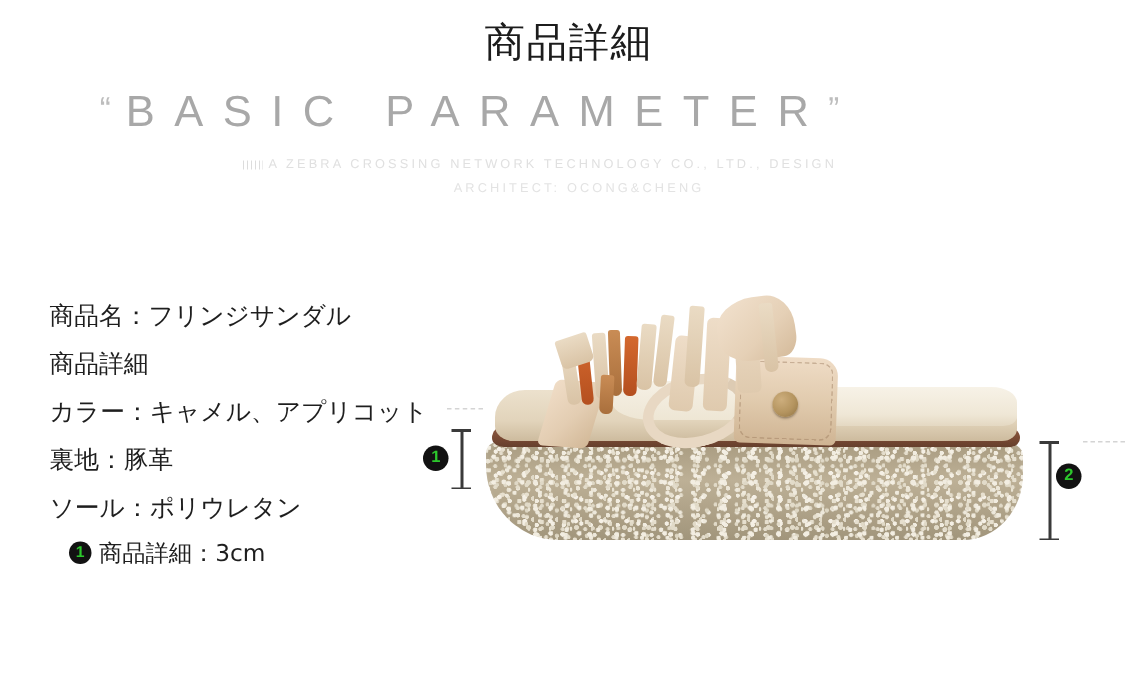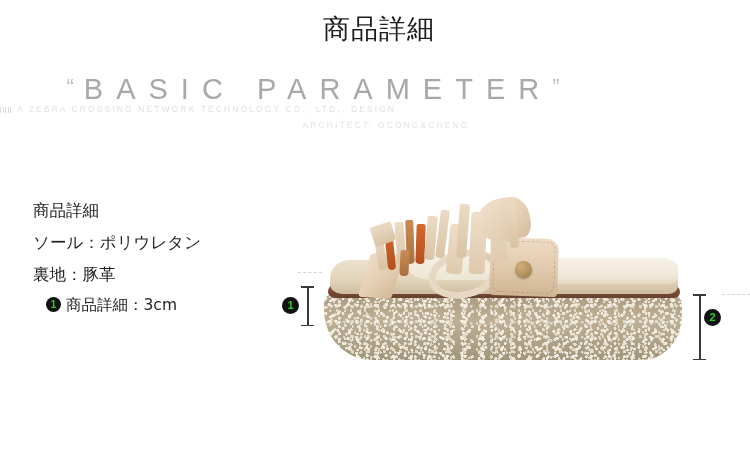--- a/index.html
+++ b/index.html
@@ -30,21 +30,21 @@
     line-height: 34px;
     color: #1c1c1c;
     letter-spacing: 1px;
     font-weight: 400;
     font-family: "DejaVu Sans", "Liberation Sans", sans-serif;
     margin-left: 28px;
   }
   .param-heading {
     position: absolute;
     left: 0;
-    top: 70px;
+    top: 56px;
     width: 626px;
     text-align: center;
     font-size: 29px;
     line-height: 38px;
     color: #a8a8a8;
     font-weight: 400;
     white-space: nowrap;
   }
   .param-heading .quote {
     font-size: 22px;
@@ -55,21 +55,21 @@
   }
   .param-heading .ptext {
     letter-spacing: 13px;
     padding-left: 10px;
   }
   .sub-line-1 {
     position: absolute;
     left: 0;
     top: 103px;
     width: 720px;
-    text-align: left;
+    text-align: center;
     font-size: 8.5px;
     line-height: 12px;
     color: #e0e0e0;
     letter-spacing: 2.1px;
     white-space: nowrap;
   }
   .sub-line-1 .mark {
     display: inline-block;
     width: 13px;
     height: 6px;
@@ -347,23 +347,25 @@
   <div class="param-heading">
     <span class="quote">“</span><span class="ptext">BASIC PARAMETER</span><span class="quote">”</span>
   </div>
 
   <div class="sub-line-1">
     <span class="mark"></span><span>A ZEBRA CROSSING NETWORK TECHNOLOGY CO., LTD., DESIGN</span>
   </div>
   <div class="sub-line-2">ARCHITECT: OCONG&amp;CHENG</div>
 
   <div class="spec-list">
+    <div class="spec-row">商品名：フリンジサンダル</div>
     <div class="spec-row">商品詳細</div>
+    <div class="spec-row">カラー：キャメル、アプリコット</div>
+    <div class="spec-row">裏地：豚革</div>
     <div class="spec-row">ソール：ポリウレタン</div>
-    <div class="spec-row">裏地：豚革</div>
 
     <div class="spec-row indent">
       <span class="badge">1</span><span>商品詳細：3cm</span>
     </div>
   </div>
 
   <div class="photo">
     <div class="sole"></div>
     <div class="welt"></div>
     <div class="footbed"></div>

